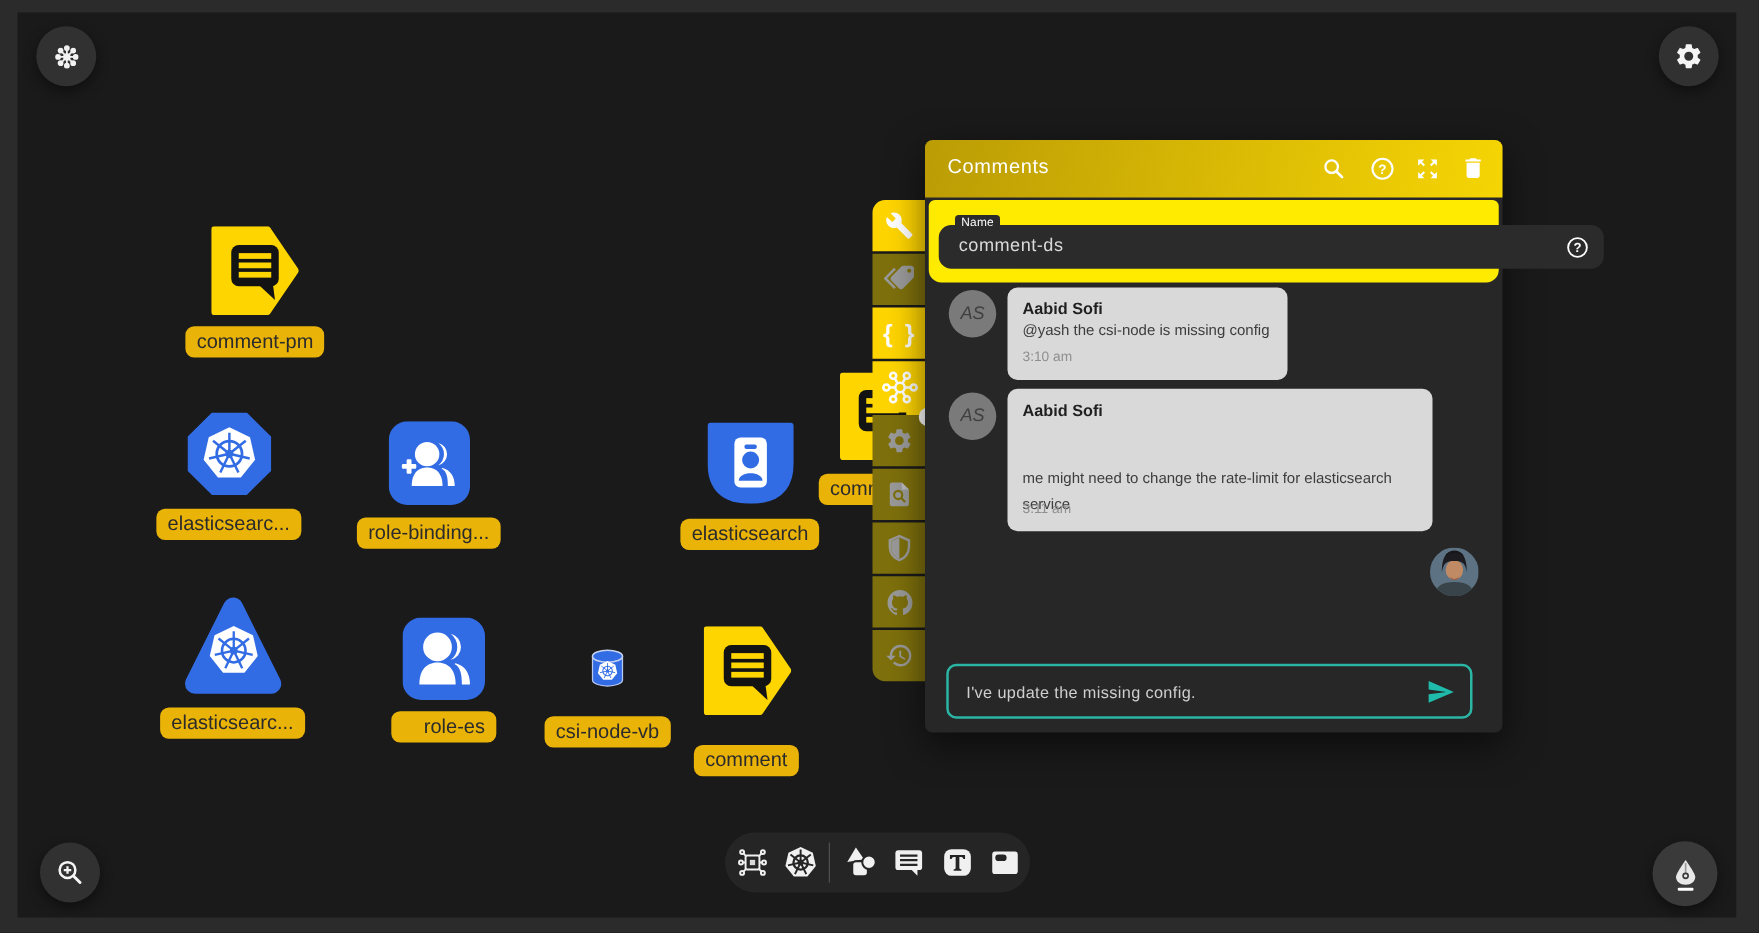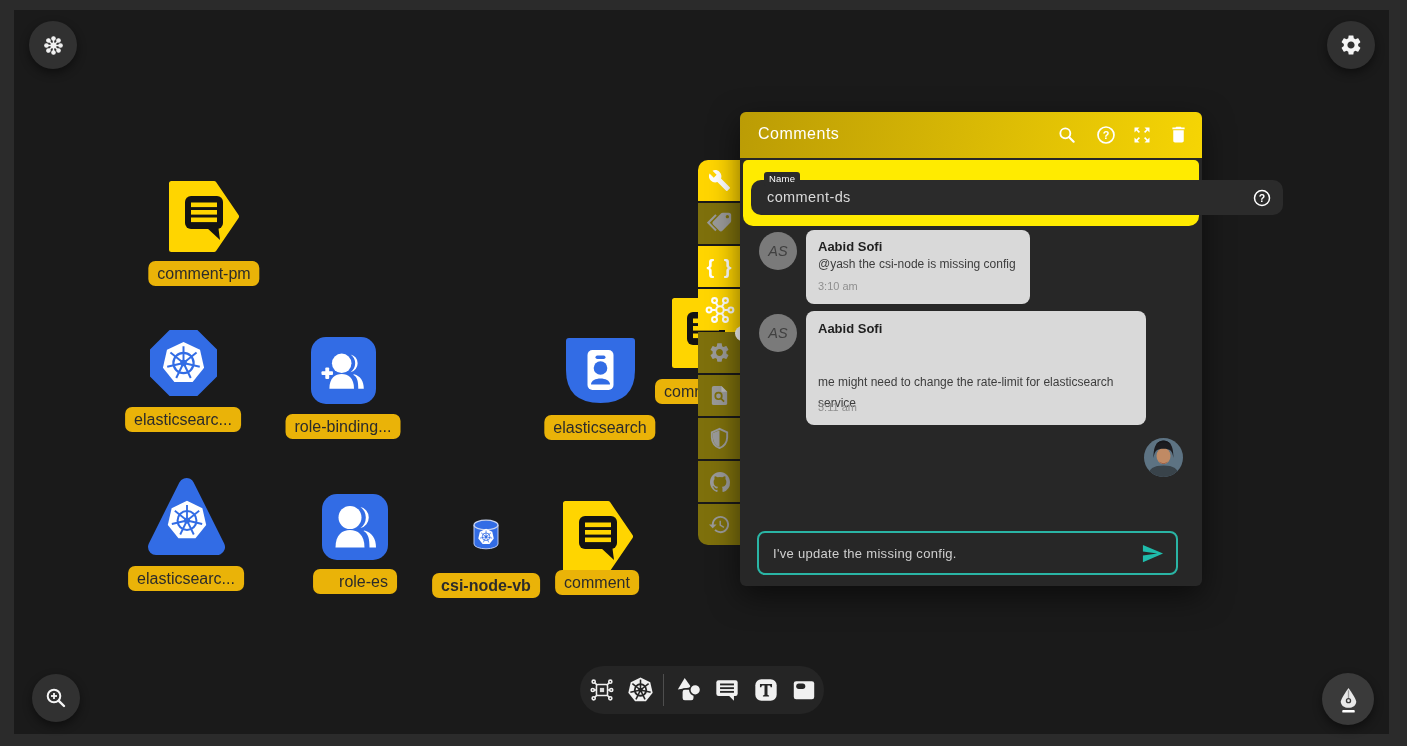--- a/index.html
+++ b/index.html
@@ -171,27 +171,27 @@
     <rect x="0" y="0" width="66" height="66" rx="15" fill="#326ce5"></rect>
     <use href="#persons" transform="translate(6,5.5)"></use>
   </svg>
   <div class="chip" style="left:355px;top:569px;padding-left:26px;">role-es</div>
 
   <svg class="node" style="left:472px;top:519px;" width="28" height="32" viewBox="0 0 28 32">
     <path d="M2,6 V25 A12,4.8 0 0 0 26,25 V6 Z" fill="#326ce5" stroke="#b9c8ef" stroke-width="1"></path>
     <ellipse cx="14" cy="6" rx="12" ry="4.8" fill="#326ce5" stroke="#c7d3ef" stroke-width="1.2"></ellipse>
     <use href="#k8s" transform="translate(5.8,9.5) scale(0.165)"></use>
   </svg>
-  <div class="chip" style="left:486px;top:573px;font-weight:bold;">csi-node-vb</div>
+  <div class="chip" style="left:486px;top:573px;">csi-node-vb</div>
 
   <svg class="node" style="left:563px;top:501px;" width="70" height="71" viewBox="0 0 70 71">
     <polygon points="2.5,2.5 45,2.5 67.5,35.5 45,68.5 2.5,68.5" fill="#ffd500" stroke="#ffd500" stroke-width="5" stroke-linejoin="round"></polygon>
     <use href="#cbubble" x="16" y="15"></use>
   </svg>
-  <div class="chip" style="left:597px;top:570px;">comment</div>
+  <div class="chip" style="left:597px;top:596px;">comment</div>
 
   <svg class="node" style="left:672px;top:298px;" width="70" height="70" viewBox="0 0 70 70">
     <polygon points="2.5,2.5 45,2.5 67.5,35 45,67.5 2.5,67.5" fill="#ffd500" stroke="#ffd500" stroke-width="5" stroke-linejoin="round"></polygon>
     <use href="#cbubble" x="15" y="14"></use>
   </svg>
   <div class="chip" style="left:655px;top:379px;transform:none;">comment-ds</div>
 </div>
 
 <div id="vtb">
   <div class="vbtn on" style="top:0;border-radius:10px 0 0 0;">

